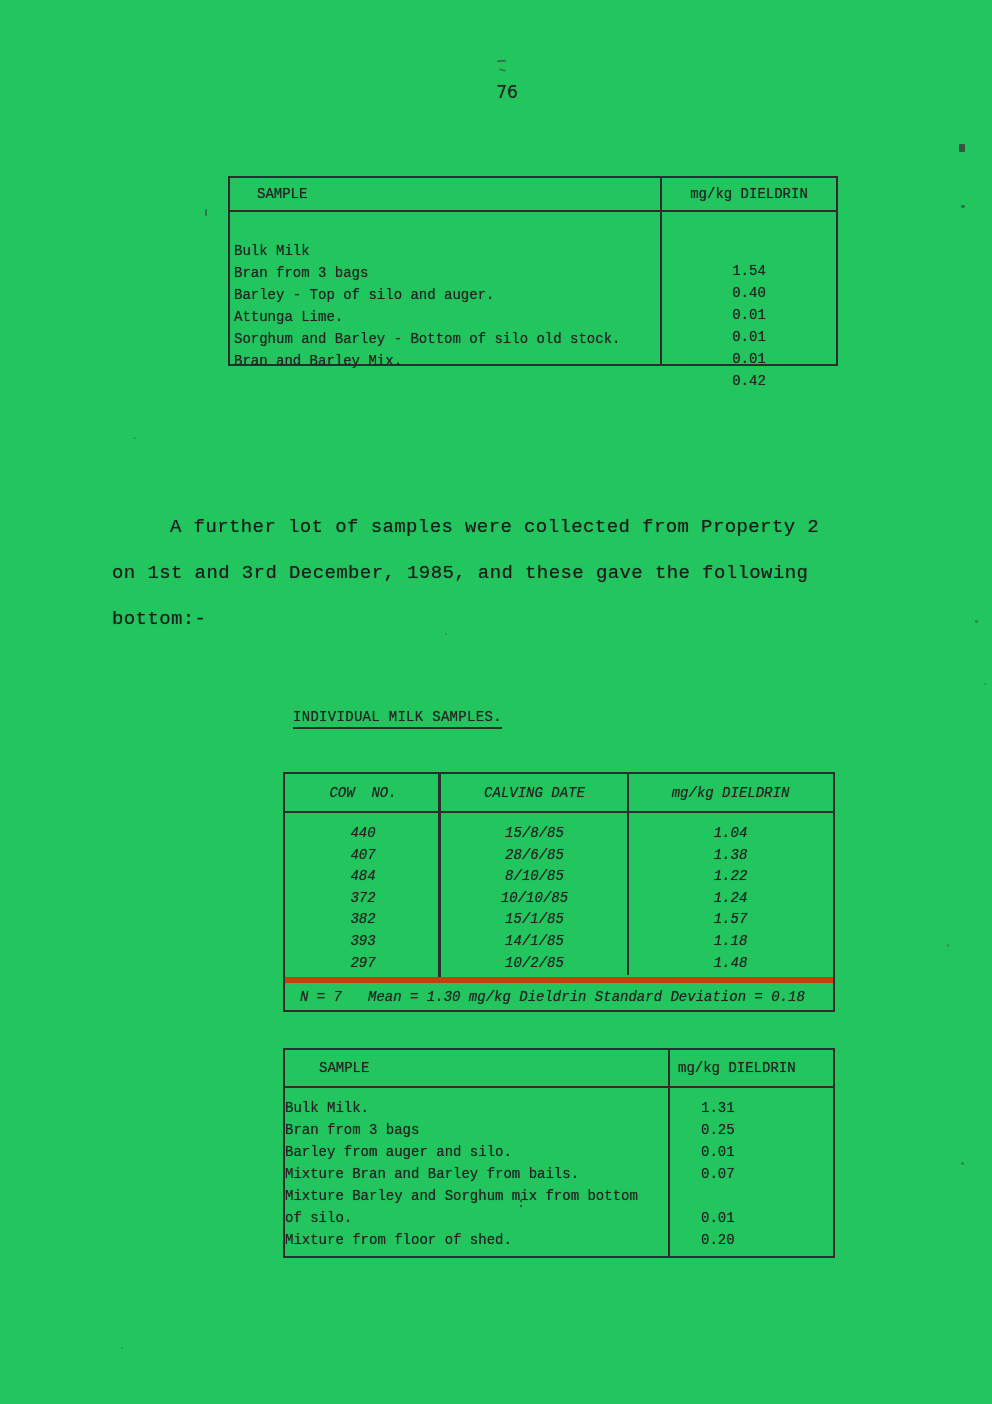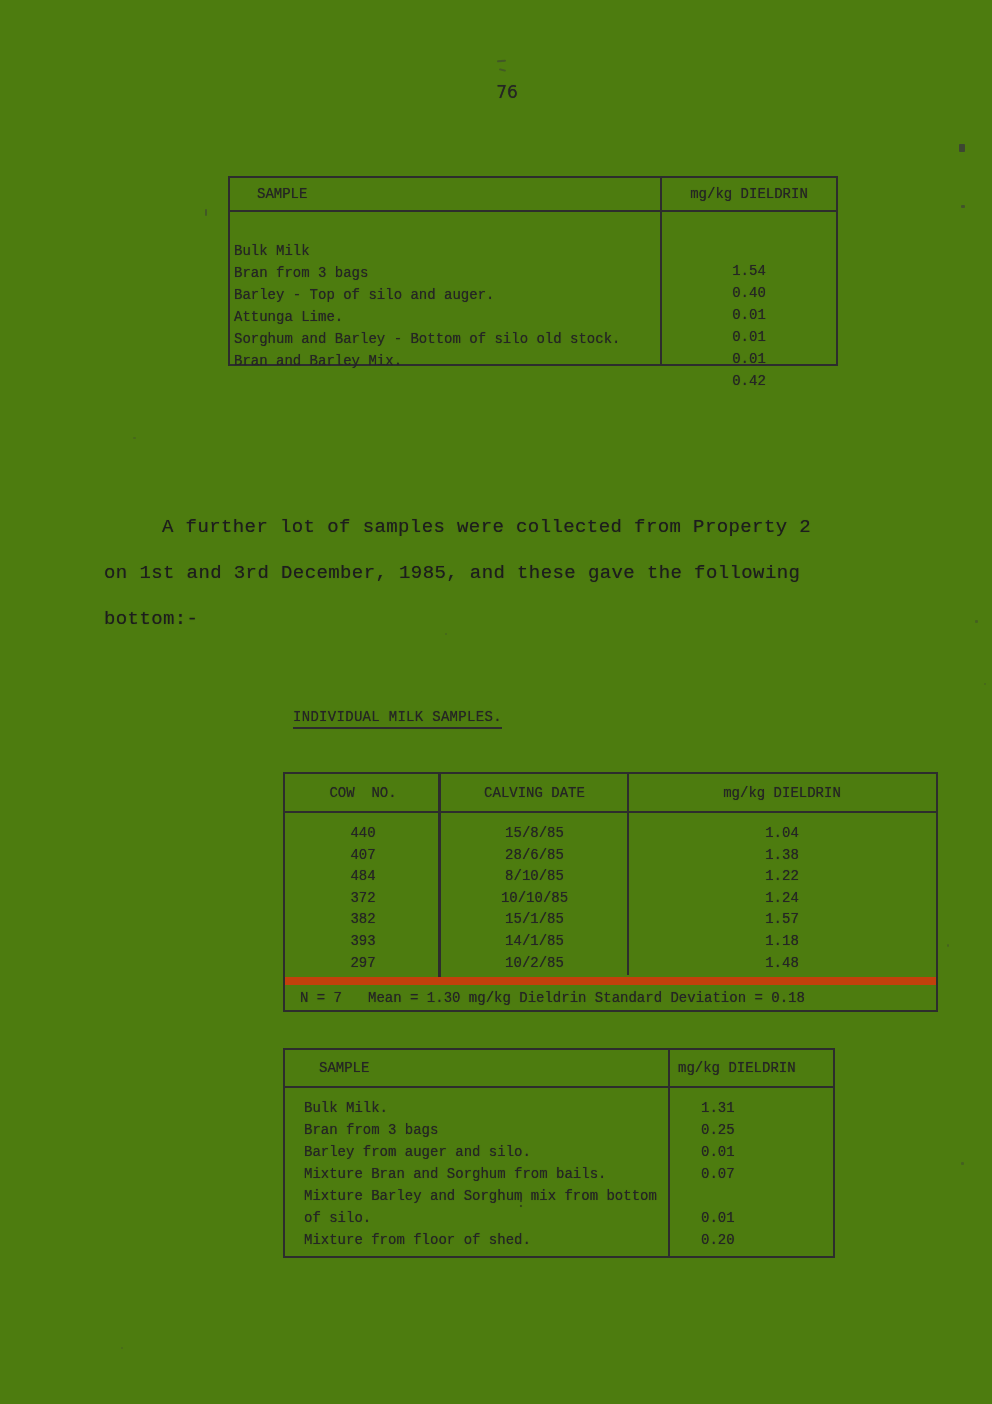--- a/index.html
+++ b/index.html
@@ -1,21 +1,21 @@
 <!DOCTYPE html>
 <html><head>
 <meta charset="utf-8">
 <style>
   html, body { margin: 0; padding: 0; background: #e8e8e6; }
   .page {
     position: relative;
     width: 992px;
     height: 1404px;
     margin: 0 auto;
-    background: #4d7c0f;
+    background: #22c55e;
     overflow: hidden;
     font-family: "Liberation Mono", "DejaVu Sans Mono", monospace;
     color: #252525;
     text-shadow: 0 0 0.7px rgba(30,30,30,0.65);
   }
 
   
   .page-number {
     position: absolute; left: 483px; top: 82px; width: 48px;
     text-align: center; font-size: 17px;
@@ -32,55 +32,55 @@
   .t1-head { display: grid; grid-template-columns: 432px 1fr; height: 32px; border-bottom: 2px solid #2d2d2d; align-items: center; font-size: 14px; }
   .t1-head .h-sample { padding-left: 27px; white-space: pre; }
   .t1-head .h-value  { text-align: center; }
   .t1-body { padding-top: 8px; }
   .t1-row { display: grid; grid-template-columns: 432px 1fr; height: 22px; line-height: 22px; font-size: 14px; }
   .t1-row .c-sample { padding-left: 4px; white-space: pre; margin-top: 20px; }
   .t1-row .c-value  { text-align: center; margin-top: 40px; }
 
   
   .paragraph {
-    position: absolute; left: 104px; top: 516px; width: 740px;
+    position: absolute; left: 112px; top: 516px; width: 740px;
     font-size: 19px; letter-spacing: 0.4px; color: #1d1d1d;
   }
   .para-line { height: 46px; white-space: pre; }
   .para-line.indent { padding-left: 58px; }
 
   
   .milk-title {
     position: absolute; left: 293px; top: 709px;
     font-size: 14px; letter-spacing: 0.3px;
     border-bottom: 2px solid #2d2d2d; padding-bottom: 2px; white-space: pre;
   }
-  .milk-table { left: 283px; top: 772px; width: 655px; height: 240px; }
+  .milk-table { left: 283px; top: 772px; width: 552px; height: 240px; font-style: italic; }
   .milk-table .md1 { left: 153px; width: 3px; height: 203px; }
   .milk-table .md2 { left: 342px; width: 2px; height: 201px; }
   .m-head { display: grid; grid-template-columns: 156px 187px 1fr; height: 37px; border-bottom: 2px solid #2d2d2d; align-items: center; text-align: center; font-size: 14px; }
   .m-head > div { white-space: pre; }
   .m-body { padding-top: 10px; }
   .m-row { display: grid; grid-template-columns: 156px 187px 1fr; height: 21.6px; line-height: 21.6px; text-align: center; font-size: 14px; }
   .m-foot {
     position: absolute; left: 0; right: 0; top: 203px; bottom: 0;
-    border-top: 8px solid #c2410c;
+    border-top: 6px solid #c2410c;
     display: flex; align-items: center; padding-left: 15px; gap: 26px;
     font-size: 14px; white-space: pre;
   }
 
   
   .table3 { left: 283px; top: 1048px; width: 552px; height: 210px; }
   .table3 .v-divider { left: 383px; width: 2px; bottom: 0; }
   .t3-head { display: grid; grid-template-columns: 385px 1fr; height: 36px; border-bottom: 2px solid #2d2d2d; align-items: center; font-size: 14px; }
   .t3-head .h-sample { padding-left: 34px; white-space: pre; }
   .t3-head .h-value  { padding-left: 8px; }
   .t3-body { padding-top: 9px; }
   .t3-row { display: grid; grid-template-columns: 385px 1fr; align-items: end; min-height: 22px; line-height: 22px; font-size: 14px; }
-  .t3-row .c-sample { padding-left: 19px; white-space: pre-line; font-family: Liberation Mono, monospace; }
+  .t3-row .c-sample { white-space: pre-line; font-family: Liberation Mono, monospace; }
   .t3-row .c-value  { padding-left: 31px; }
 
   
   .speck { position: absolute; background: #3a3a3a; border-radius: 1px; }
   .stray-colon { position: absolute; left: 517px; top: 1196px; font-size: 13px; opacity: 0.7; }
 </style>
 </head>
 <body>
 
 <div class="page">
@@ -206,21 +206,21 @@
       </div>
       <div class="t3-row">
         <div class="c-sample">Bran from 3 bags</div>
         <div class="c-value">0.25</div>
       </div>
       <div class="t3-row">
         <div class="c-sample">Barley from auger and silo.</div>
         <div class="c-value">0.01</div>
       </div>
       <div class="t3-row">
-        <div class="c-sample">Mixture Bran and Sorghum from bails.</div>
+        <div class="c-sample">Mixture Bran and Barley from bails.</div>
         <div class="c-value">0.07</div>
       </div>
       <div class="t3-row">
         <div class="c-sample">Mixture Barley and Sorghum mix from bottom
 of silo.</div>
         <div class="c-value">0.01</div>
       </div>
       <div class="t3-row">
         <div class="c-sample">Mixture from floor of shed.</div>
         <div class="c-value">0.20</div>

